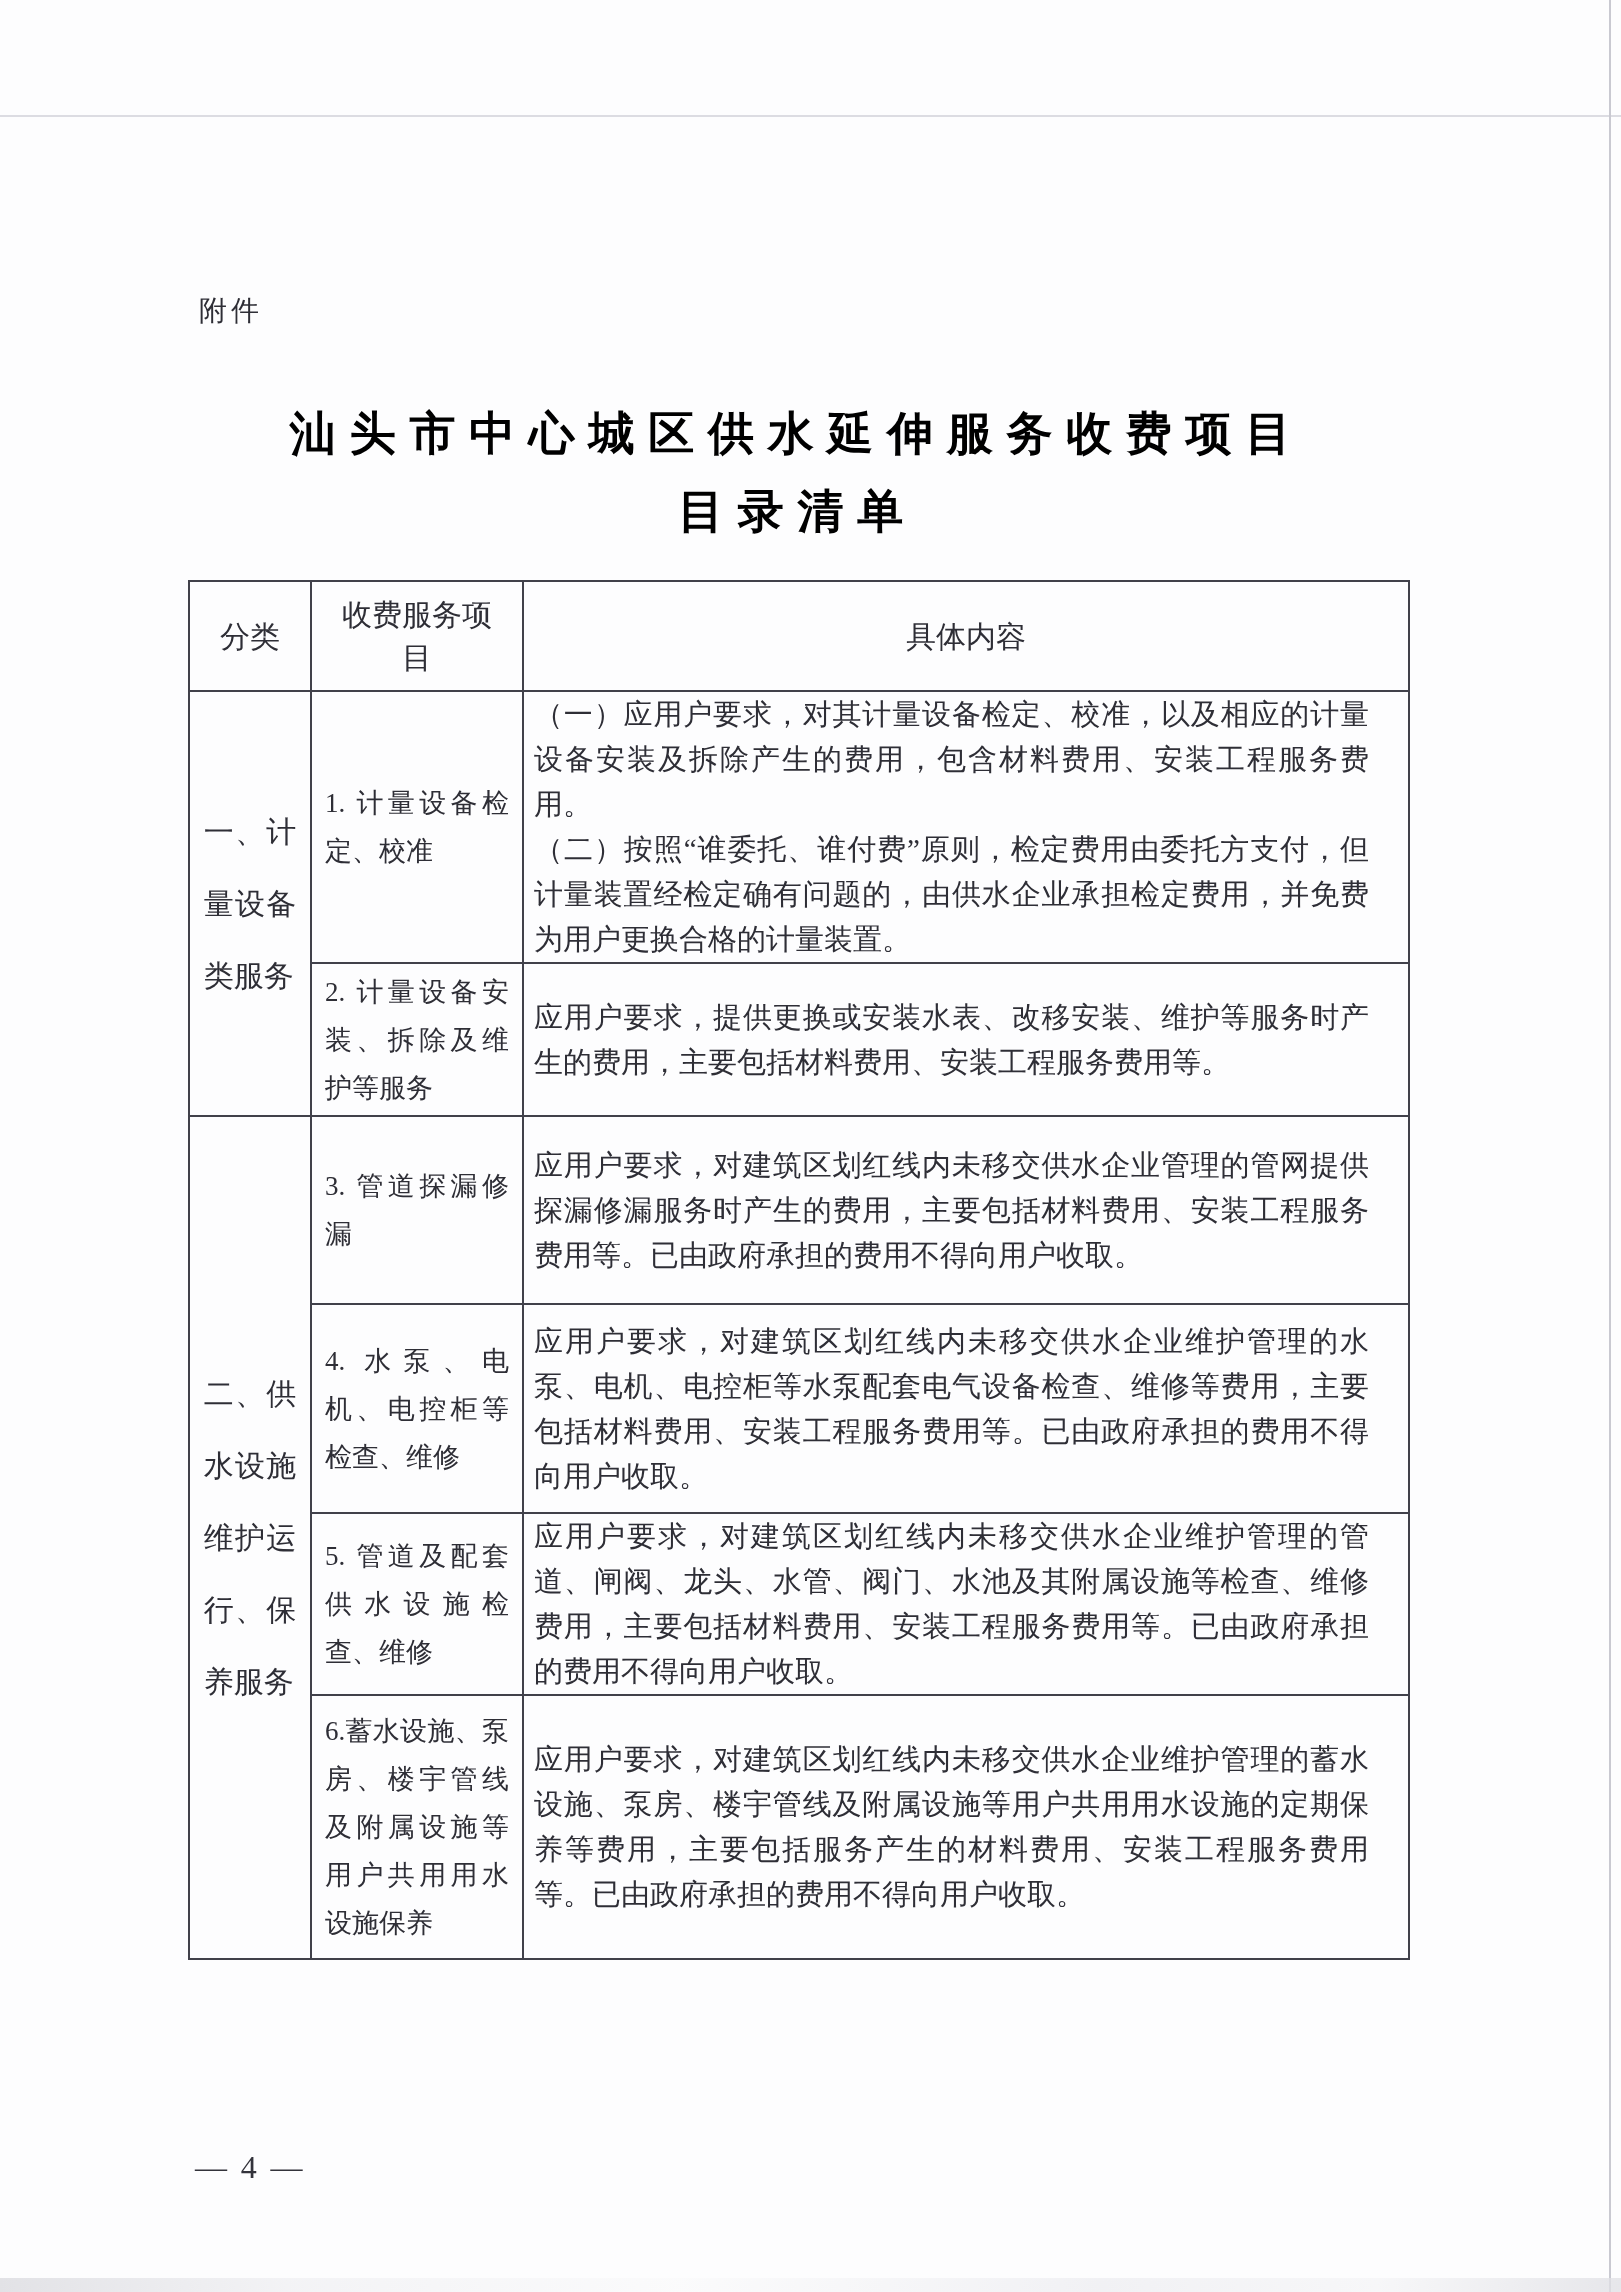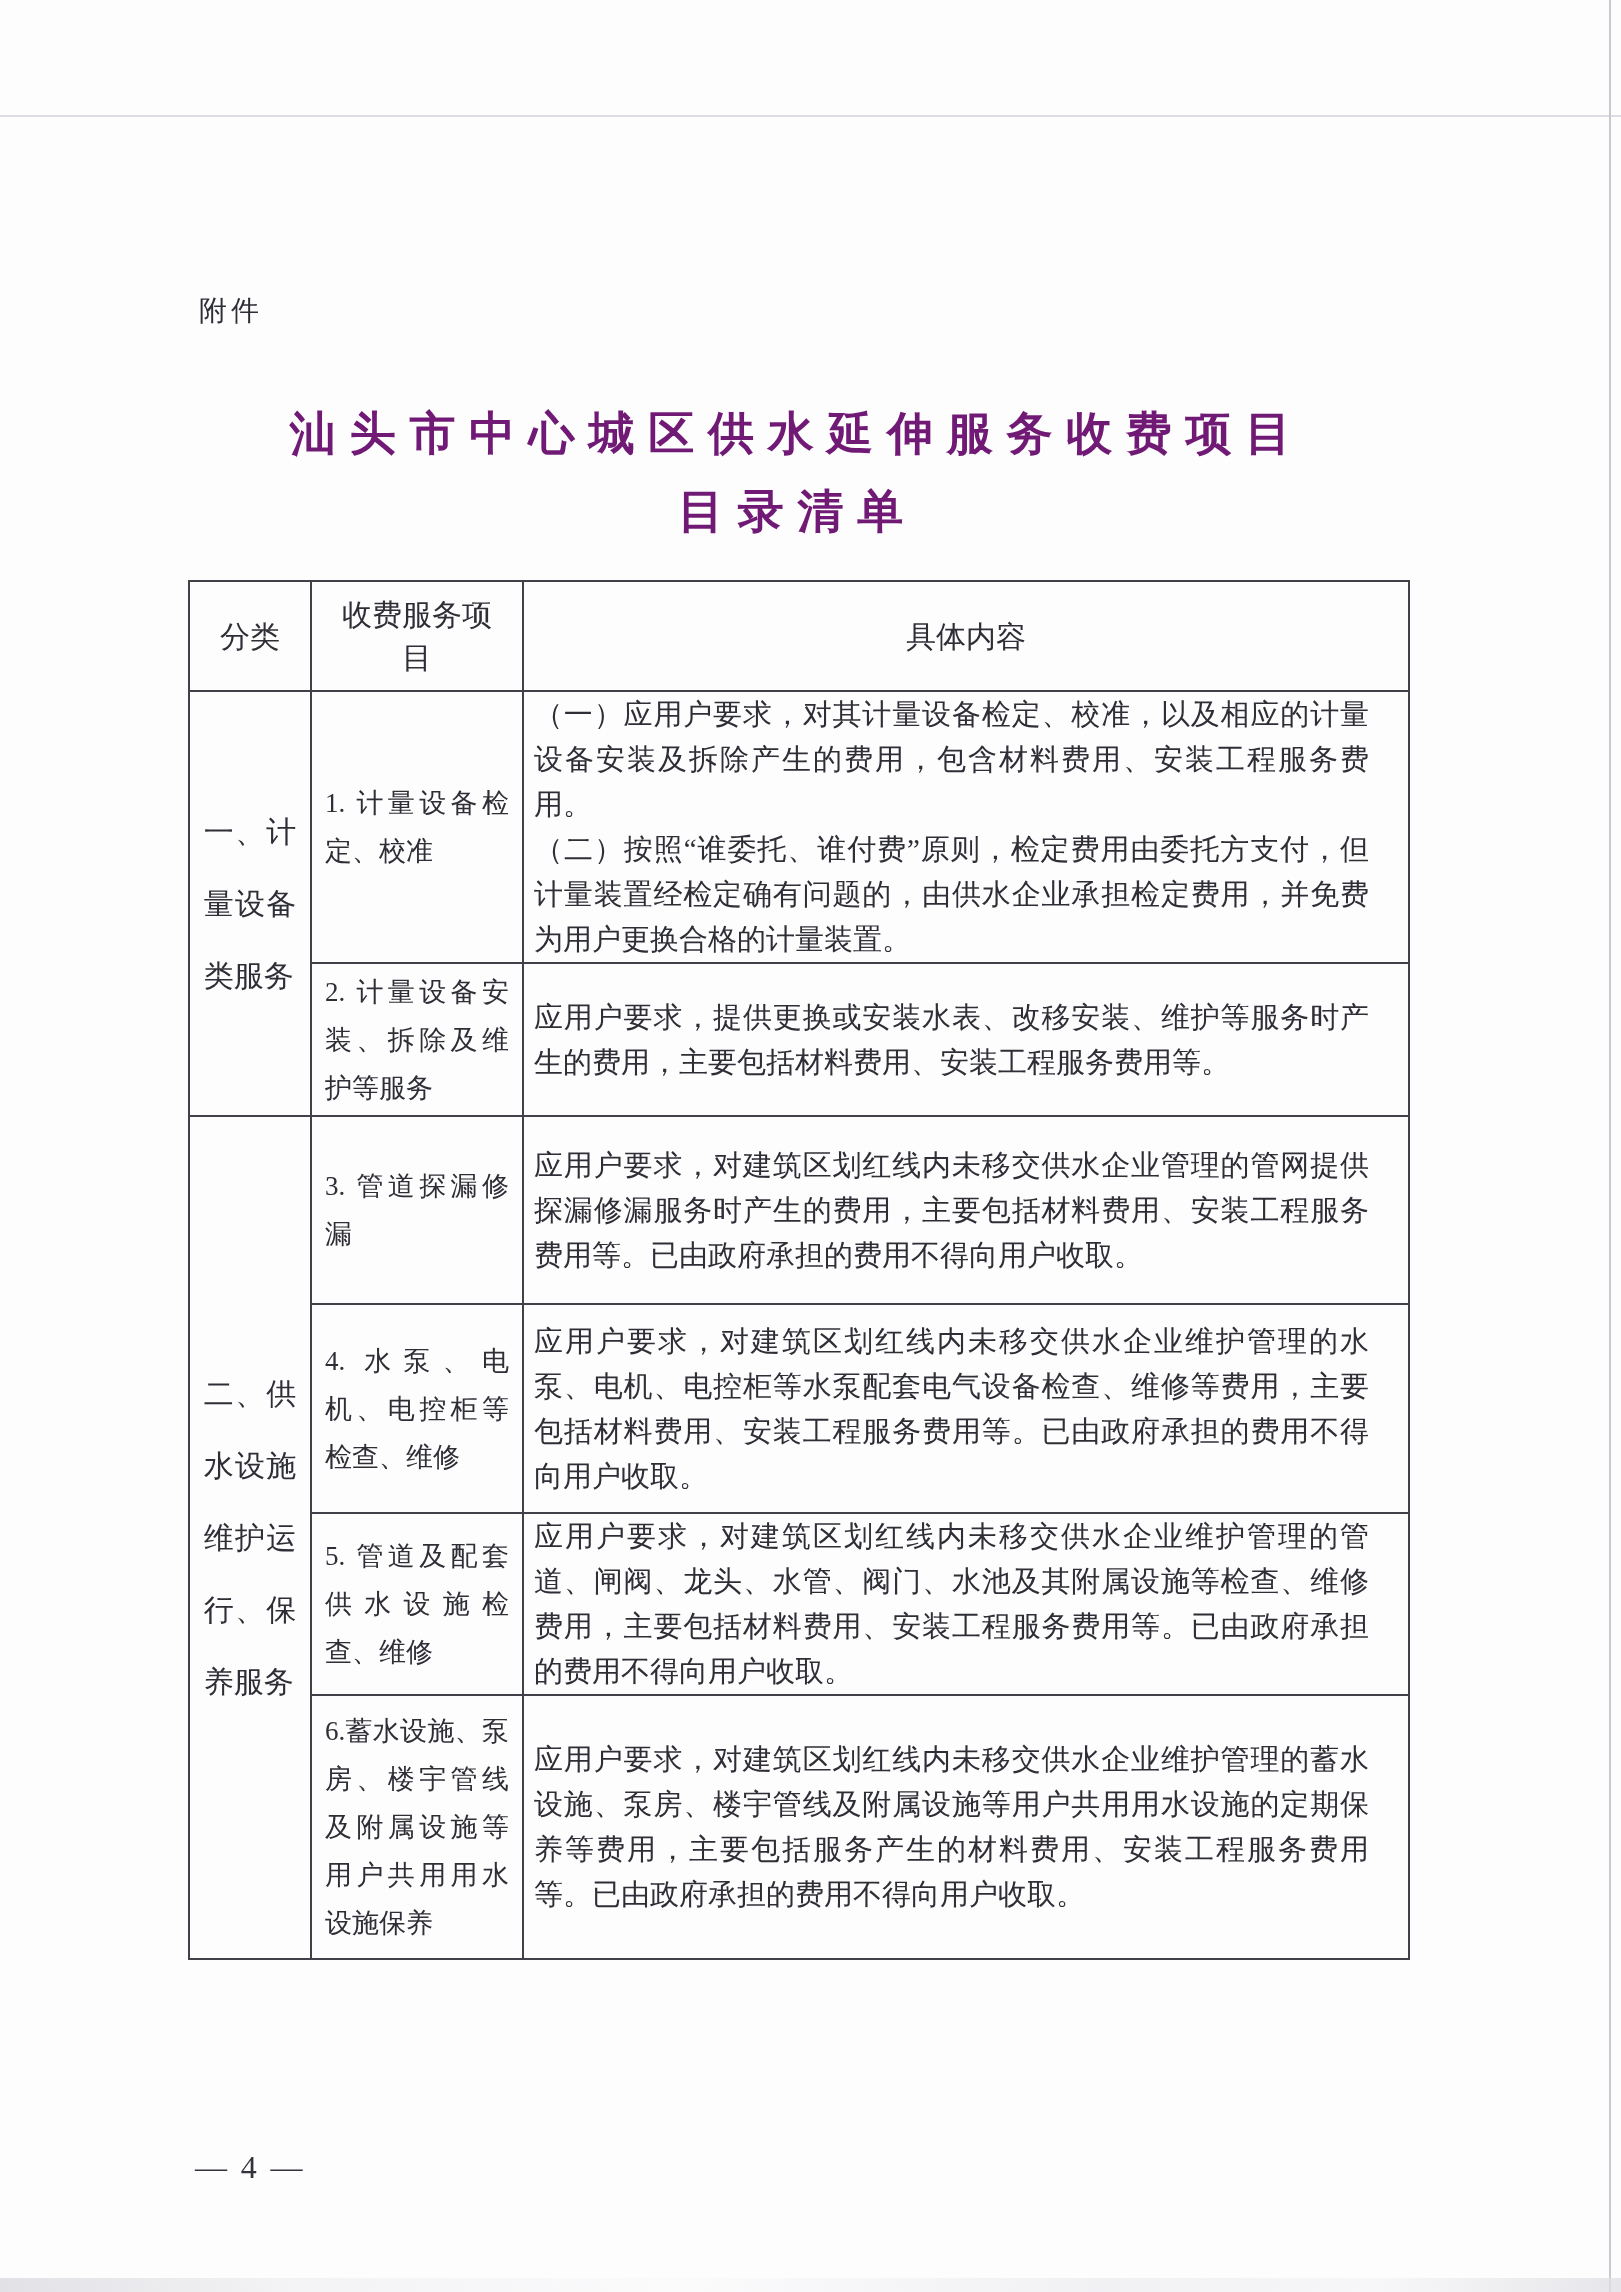--- a/index.html
+++ b/index.html
@@ -51,21 +51,21 @@
   }
   .doc-title {
     position: absolute;
     left: 188px; top: 395px;
     width: 1219px;
     text-align: center;
     font-weight: bold;
     font-size: 46px;
     line-height: 78px;
     letter-spacing: 13.7px;
-    color: #701a75;
+    color: #000000;
   }
 
   
   table.fee-table {
     position: absolute;
     left: 188px; top: 580px;
     width: 1219px;
     border-collapse: collapse;
     table-layout: fixed;
     border: 2.9px solid #3d3d46;

